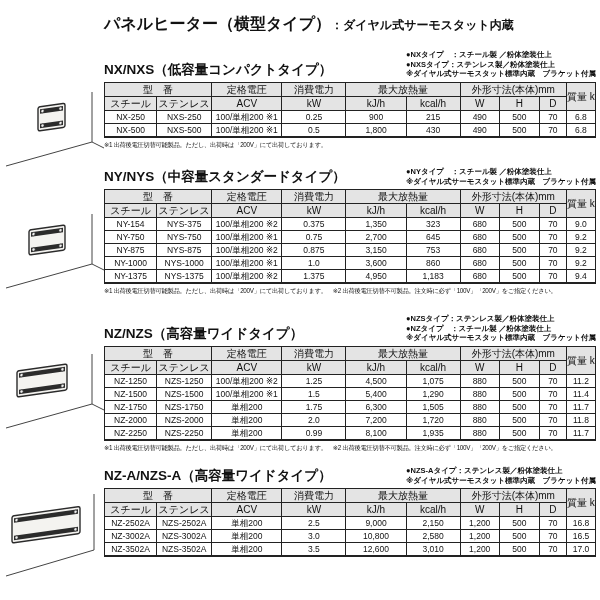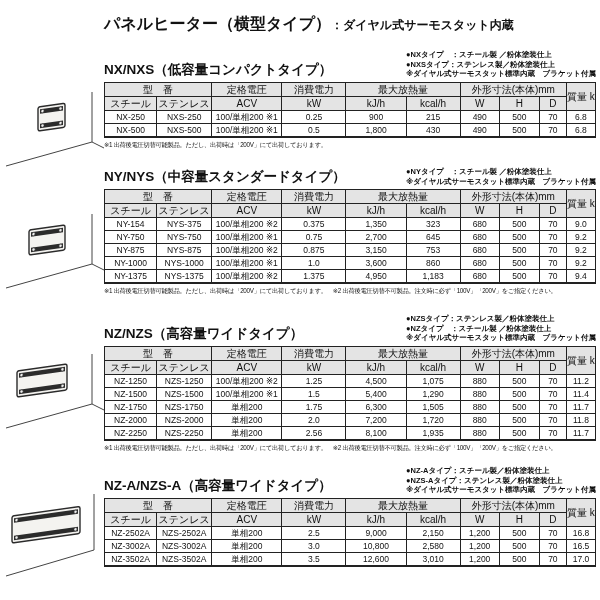--- a/index.html
+++ b/index.html
@@ -364,38 +364,37 @@
           <td>1,720</td>
           <td>880</td>
           <td>500</td>
           <td>70</td>
           <td>11.8</td>
         </tr>
         <tr>
           <td>NZ-2250</td>
           <td>NZS-2250</td>
           <td>単相200</td>
-          <td>2.56</td>
+          <td>0.99</td>
           <td>8,100</td>
           <td>1,935</td>
           <td>880</td>
           <td>500</td>
           <td>70</td>
           <td>11.7</td>
         </tr>
       </tbody>
   </table>
   <div class="footnote">※1 出荷後電圧切替可能製品。ただし、出荷時は「200V」にて出荷しております。　※2 出荷後電圧切替不可製品。注文時に必ず「100V」「200V」をご指定ください。</div>
 </section>
 
 <section class="section" id="sec4">
   <div class="sec-head">
     <h2 class="sec-title">NZ-A/NZS-A（高容量ワイドタイプ）</h2>
     <div class="notes">
-      <div>●NZ-Aタイプ：スチール製／粉体塗装仕上</div>
       <div>●NZS-Aタイプ：ステンレス製／粉体塗装仕上</div>
       <div>※ダイヤル式サーモスタット標準内蔵　ブラケット付属</div>
     </div>
   </div>
   <table>
     <colgroup>
         <col style="width:52px">
         <col style="width:55px">
         <col style="width:70px">
         <col style="width:64px">

